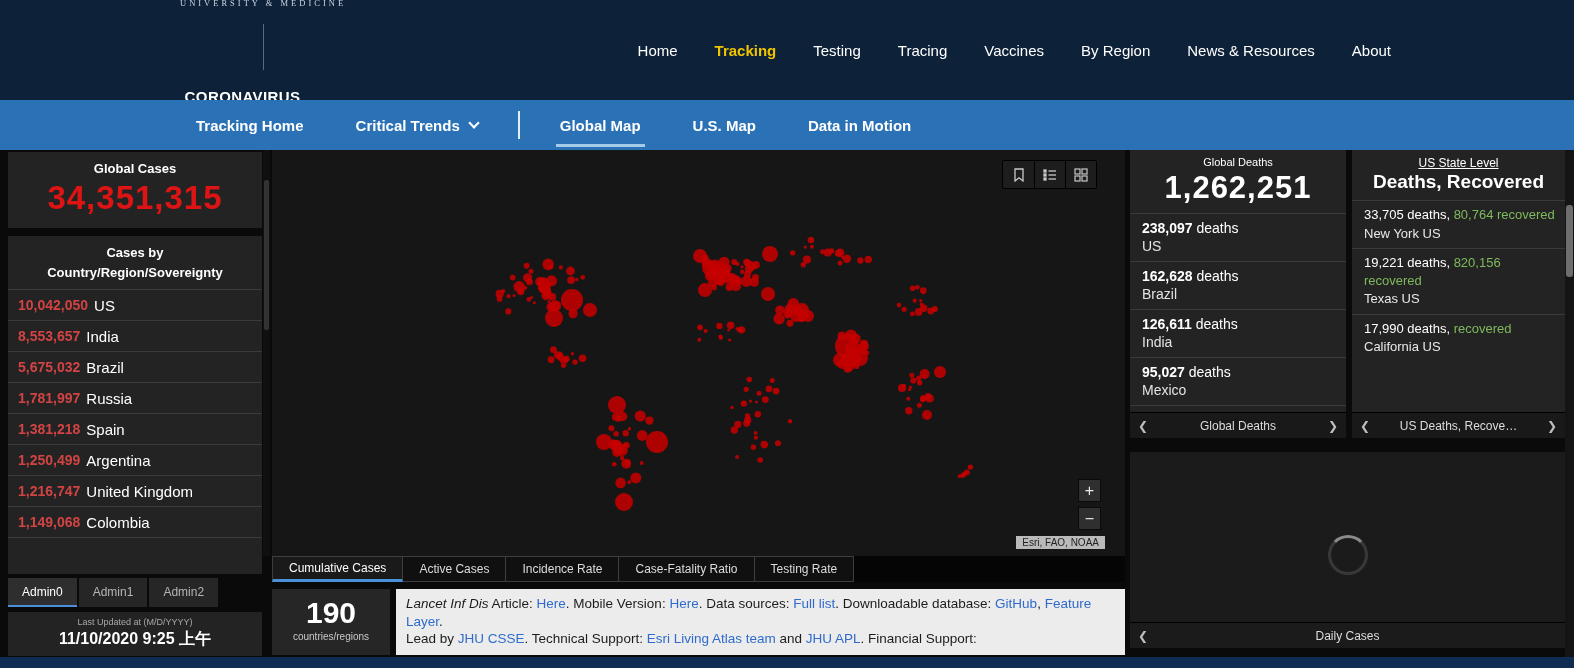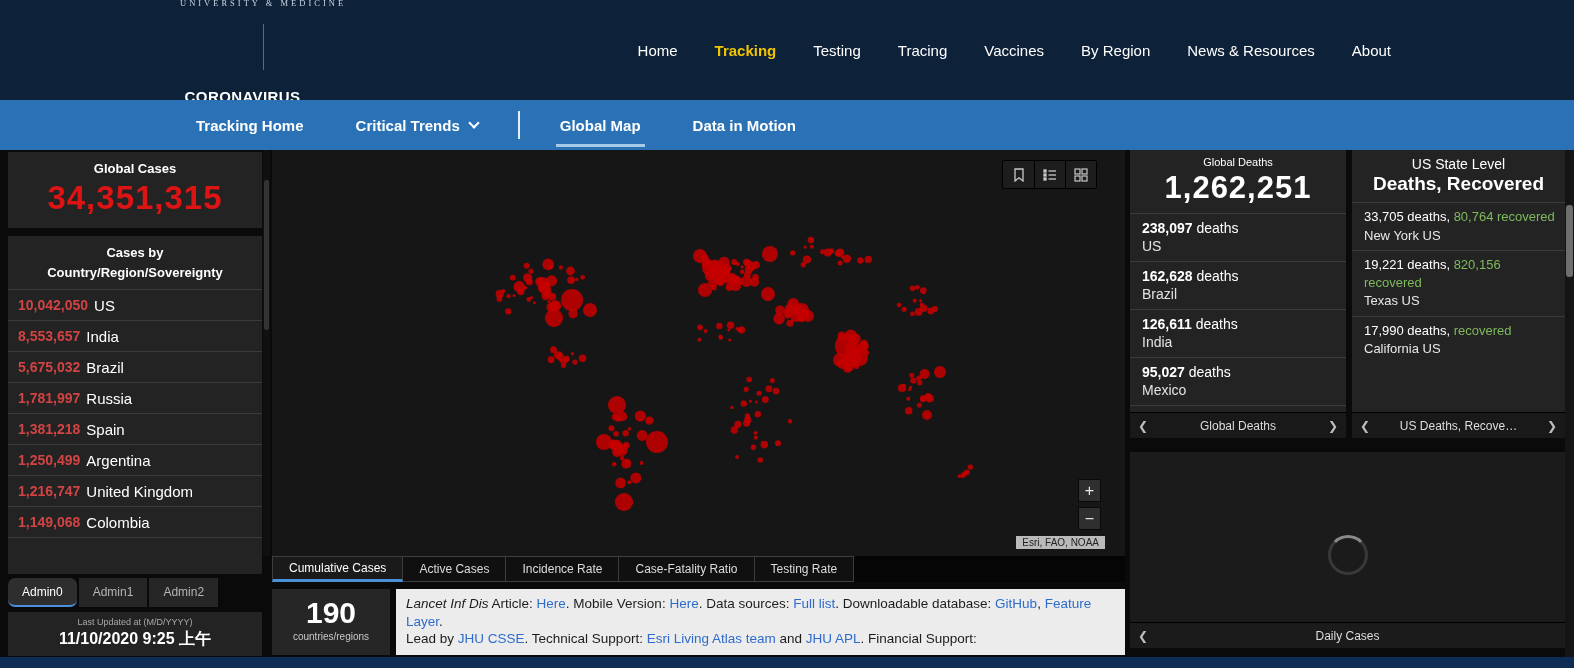--- a/index.html
+++ b/index.html
@@ -37,21 +37,21 @@
   .p-global-cases{left:8px;top:152px;width:254px;height:76px;text-align:center;}
   .gc-title{font-size:13px;font-weight:bold;padding-top:9px;}
   .gc-value{font-size:33px;font-weight:bold;color:#dc1414;letter-spacing:1px;margin-top:3px;}
   .p-cases{left:8px;top:236px;width:254px;height:338px;overflow:hidden;}
   .cases-title{text-align:center;font-size:13px;font-weight:bold;line-height:1.55;padding:7px 0 6px;}
   .case-row{display:flex;align-items:center;height:31px;border-top:1px solid #3a3a3a;padding-left:10px;gap:6px;}
   .case-num{color:#d24444;font-weight:bold;font-size:14px;}
   .case-country{color:#fff;font-size:15px;}
   .admin-tabs{position:absolute;left:8px;top:578px;width:254px;height:29px;display:flex;gap:2px;}
   .admin-tab{background:#262626;color:#b5b5b5;font-size:12px;padding:7px 14px;}
-  .admin-tab.active{color:#fff;background:#2e2e2e;border-bottom:2px solid #4a90d9;border-radius:7px;}
+  .admin-tab.active{color:#fff;background:#2e2e2e;border-bottom:2px solid #4a90d9;}
   .p-updated{left:8px;top:612px;width:254px;height:44px;text-align:center;}
   .upd-label{font-size:9px;color:#a9a9a9;padding-top:5px;}
   .upd-value{font-size:16px;font-weight:bold;margin-top:2px;}
 
   
   .map{position:absolute;left:272px;top:150px;width:853px;height:406px;background:#161616;overflow:hidden;}
   .map svg.dots{position:absolute;left:0;top:0;}
   .map svg.dots circle{fill:#c40000;opacity:.88;}
   .map-tools{position:absolute;top:10px;right:28px;background:#1d1d1d;border:1px solid #000;
              border-radius:2px;display:flex;}
@@ -83,21 +83,21 @@
   
   .p-gdeaths{left:1130px;top:150px;width:216px;height:262px;overflow:hidden;}
   .gd-title{text-align:center;font-size:11px;padding-top:6px;}
   .gd-value{text-align:center;font-size:31px;font-weight:bold;letter-spacing:1px;padding:2px 0 7px;}
   .gd-row{border-top:1px solid #3a3a3a;padding:6px 0 6px 12px;}
   .gd-num{font-size:14px;line-height:17px;color:#fff;}
   .gd-b{font-weight:bold;}
   .gd-country{font-size:14px;line-height:17px;color:#e3e3e3;margin-top:1px;}
 
   .p-us{left:1352px;top:150px;width:213px;height:262px;overflow:hidden;}
-  .us-small{text-align:center;font-size:14px;padding-top:6px;}
+  .us-small{text-align:center;font-size:12px;padding-top:6px;text-decoration:underline;}
   .us-title{text-align:center;font-size:19px;font-weight:bold;padding:1px 0 7px;}
   .us-row{border-top:1px solid #3a3a3a;padding:5px 6px 6px 12px;font-size:13px;line-height:1.35;}
   .us-rec{color:#7fba5d;}
   .us-place{color:#e8e8e8;margin-top:1px;}
 
   
   .carousel{position:absolute;height:26px;background:#191919;color:#ddd;display:flex;
             align-items:center;font-size:12px;border-top:1px solid #000;}
   .car-gd{left:1130px;top:412px;width:216px;}
   .car-us{left:1352px;top:412px;width:213px;}
@@ -153,20 +153,23 @@
         <div class="sn-item">
           <span>Tracking Home</span>
         </div>
         <div class="sn-item">
           <span>Critical Trends</span>
           <span class="chev"></span>
         </div>
         <div class="sn-divider"></div>
         <div class="sn-item active">
           <span>Global Map</span>
+        </div>
+        <div class="sn-item">
+          <span>U.S. Map</span>
         </div>
         <div class="sn-item">
           <span>Data in Motion</span>
         </div>
       </div>
   </nav>
 
   <section class="panel p-global-cases">
     <div class="gc-title">Global Cases</div>
     <div class="gc-value">34,351,315</div>

